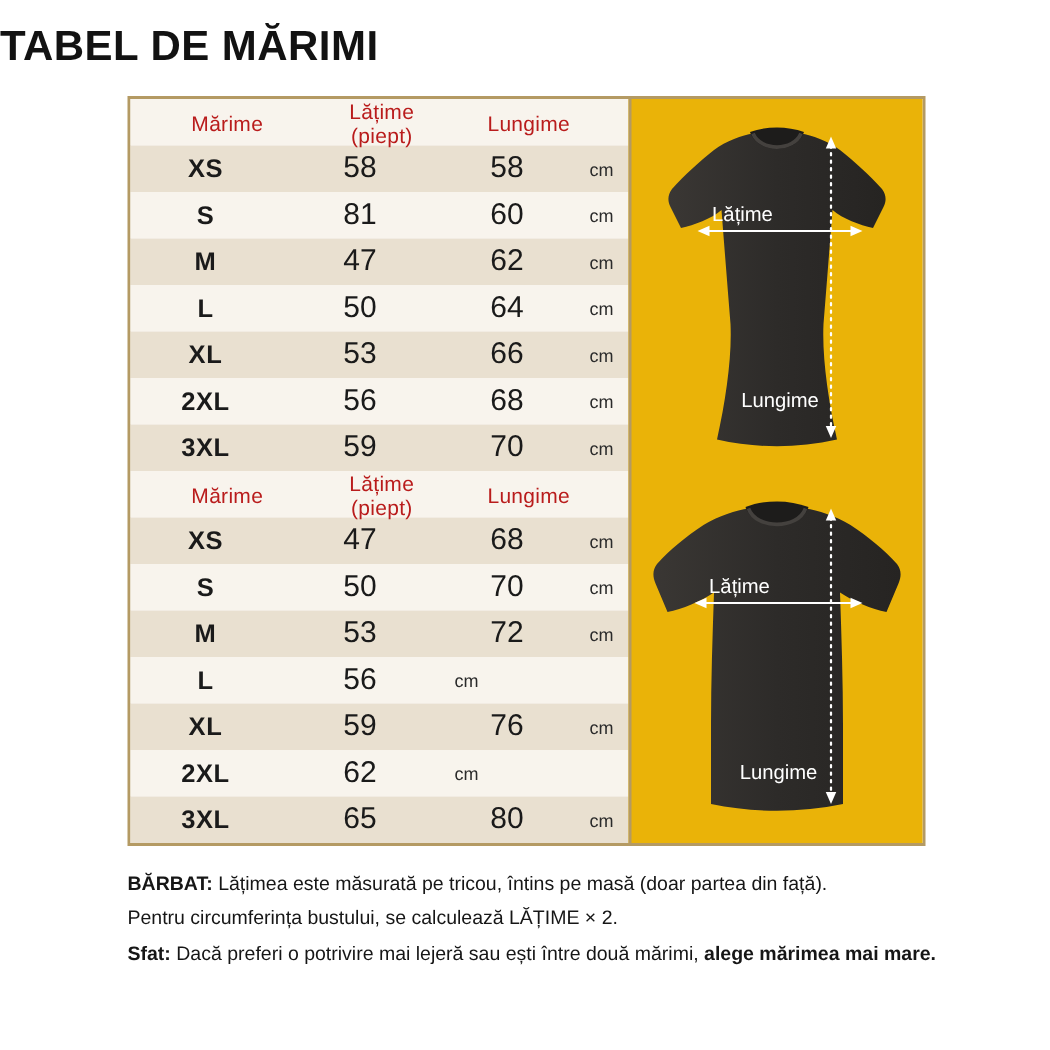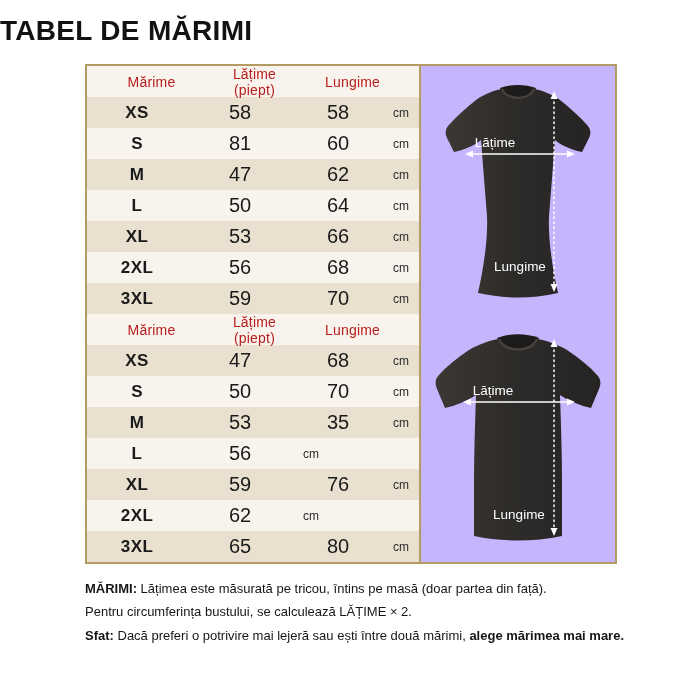--- a/index.html
+++ b/index.html
@@ -21,21 +21,21 @@
   .row { display:flex; align-items:center; height:31px; background:#f8f4ed; }
   .row:nth-child(even) { background:#e9e0d0; }
   .c { text-align:center; }
   .c-size { width:100px; font-weight:700; font-size:17px; letter-spacing:.4px; }
   .c-w   { width:106px; font-size:20px; font-weight:400; }
   .c-l   { width:90px;  font-size:20px; font-weight:400; }
   .c-u   { width:36px;  font-size:12px; color:#2b2b2b; }
   .row.head { background:#f8f4ed; }
   .row.head .c { font-weight:400; font-size:14px; color:#b91c1c; letter-spacing:.2px;padding-left:29px; }
 
-  .panel { width:196px; border-left:2px solid #b49a63; background:#c4b5fd; }
+  .panel { width:196px; border-left:2px solid #b49a63; background:#eab308; }
   .panel svg { display:block; width:194px; height:248px; }
   .panel text { font-family:"Liberation Sans","DejaVu Sans",sans-serif;
                 font-size:13.5px; fill:#ffffff; }
 
   .footer { margin:13px 0 0 85px; width:545px; font-size:13px; line-height:23px; color:#161616; }
   .footer b { font-weight:700; }
   .footer .tip-line { margin-top:1px; }
 </style>
 </head>
 <body>
@@ -142,21 +142,21 @@
             </div>
             <div class="row">
               <div class="c c-size">S</div>
               <div class="c c-w">50</div>
               <div class="c c-l">70</div>
               <div class="c c-u">cm</div>
             </div>
             <div class="row">
               <div class="c c-size">M</div>
               <div class="c c-w">53</div>
-              <div class="c c-l">35</div>
+              <div class="c c-l">72</div>
               <div class="c c-u">cm</div>
             </div>
             <div class="row">
               <div class="c c-size">L</div>
               <div class="c c-w">56</div>
               <div class="c c-u">cm</div>
             </div>
             <div class="row">
               <div class="c c-size">XL</div>
               <div class="c c-w">59</div>
@@ -198,18 +198,18 @@
             <polygon points="133,222 129.5,214 136.5,214" fill="#fff"></polygon>
             <text x="98" y="205" text-anchor="middle">Lungime</text>
           </svg>
         </div>
       </div>
     </section>
 
   </div>
 
   <div class="footer">
-    <p><b>MĂRIMI:</b><span> Lățimea este măsurată pe tricou, întins pe masă (doar partea din față).</span></p>
+    <p><b>BĂRBAT:</b><span> Lățimea este măsurată pe tricou, întins pe masă (doar partea din față).</span></p>
     <p>Pentru circumferința bustului, se calculează LĂȚIME × 2.</p>
     <p class="tip-line"><b>Sfat:</b><span> Dacă preferi o potrivire mai lejeră sau ești între două mărimi, </span><b>alege mărimea mai mare.</b></p>
   </div>
 
 </div>
 
 </body></html>

